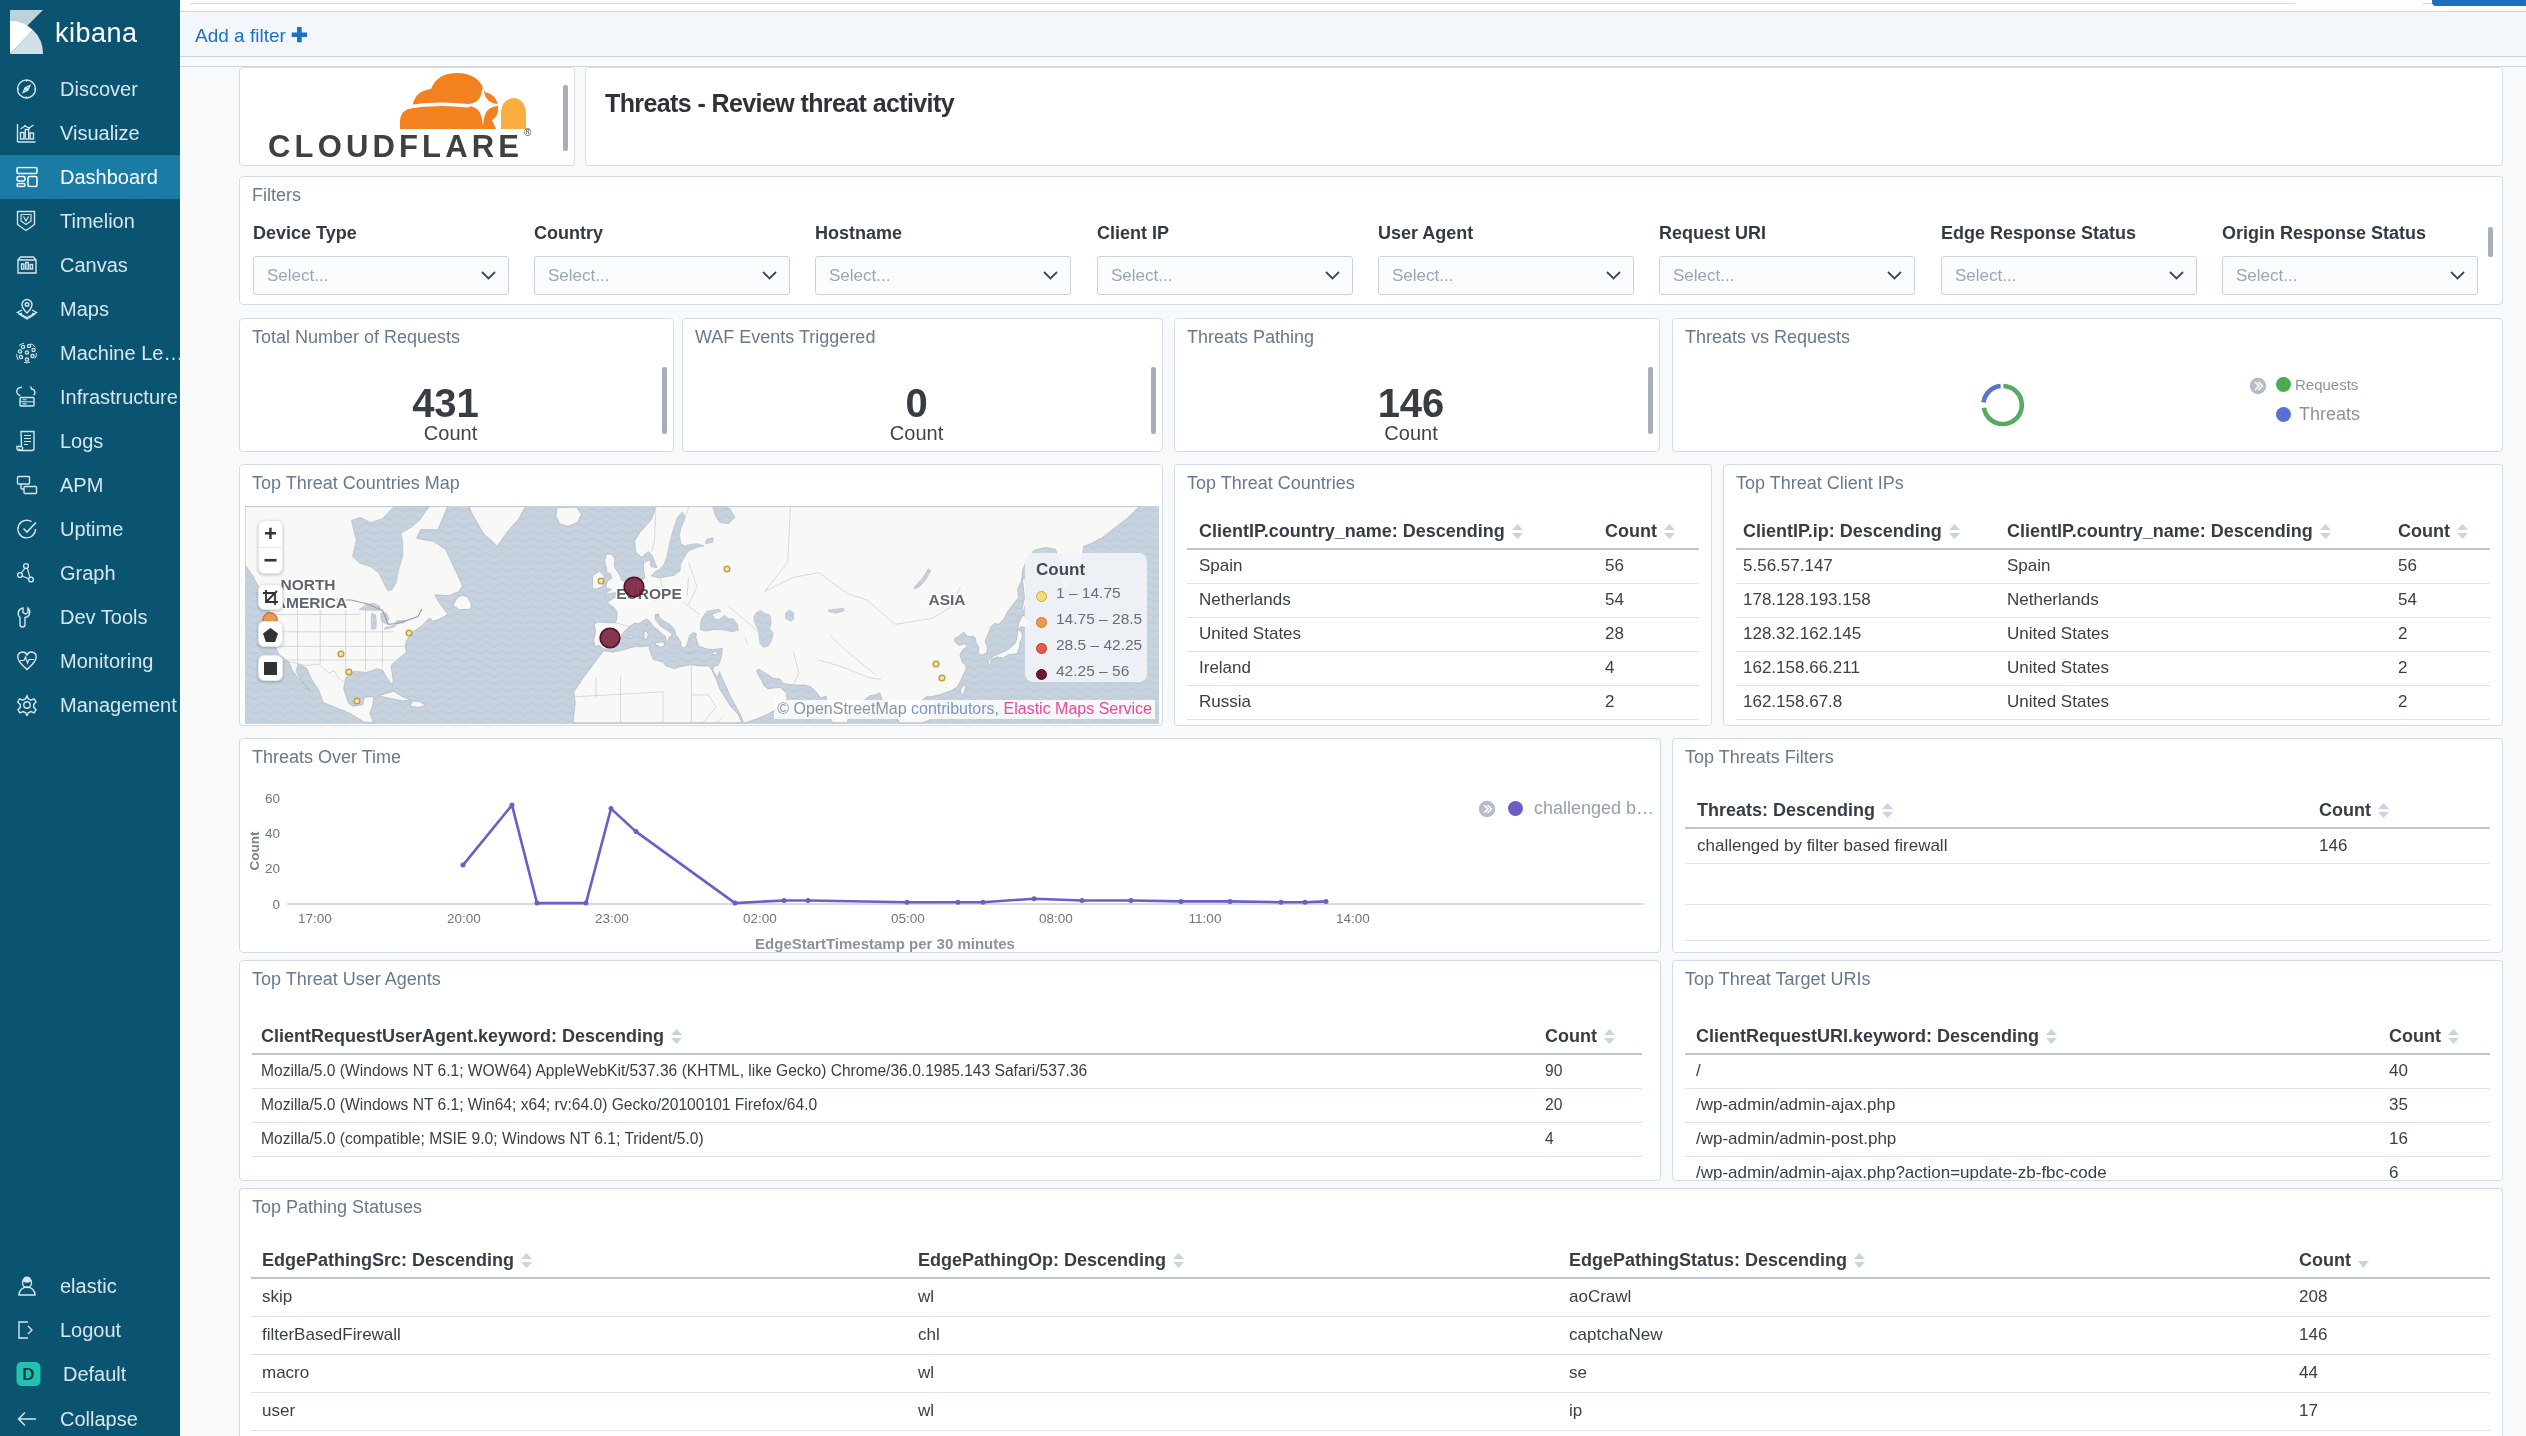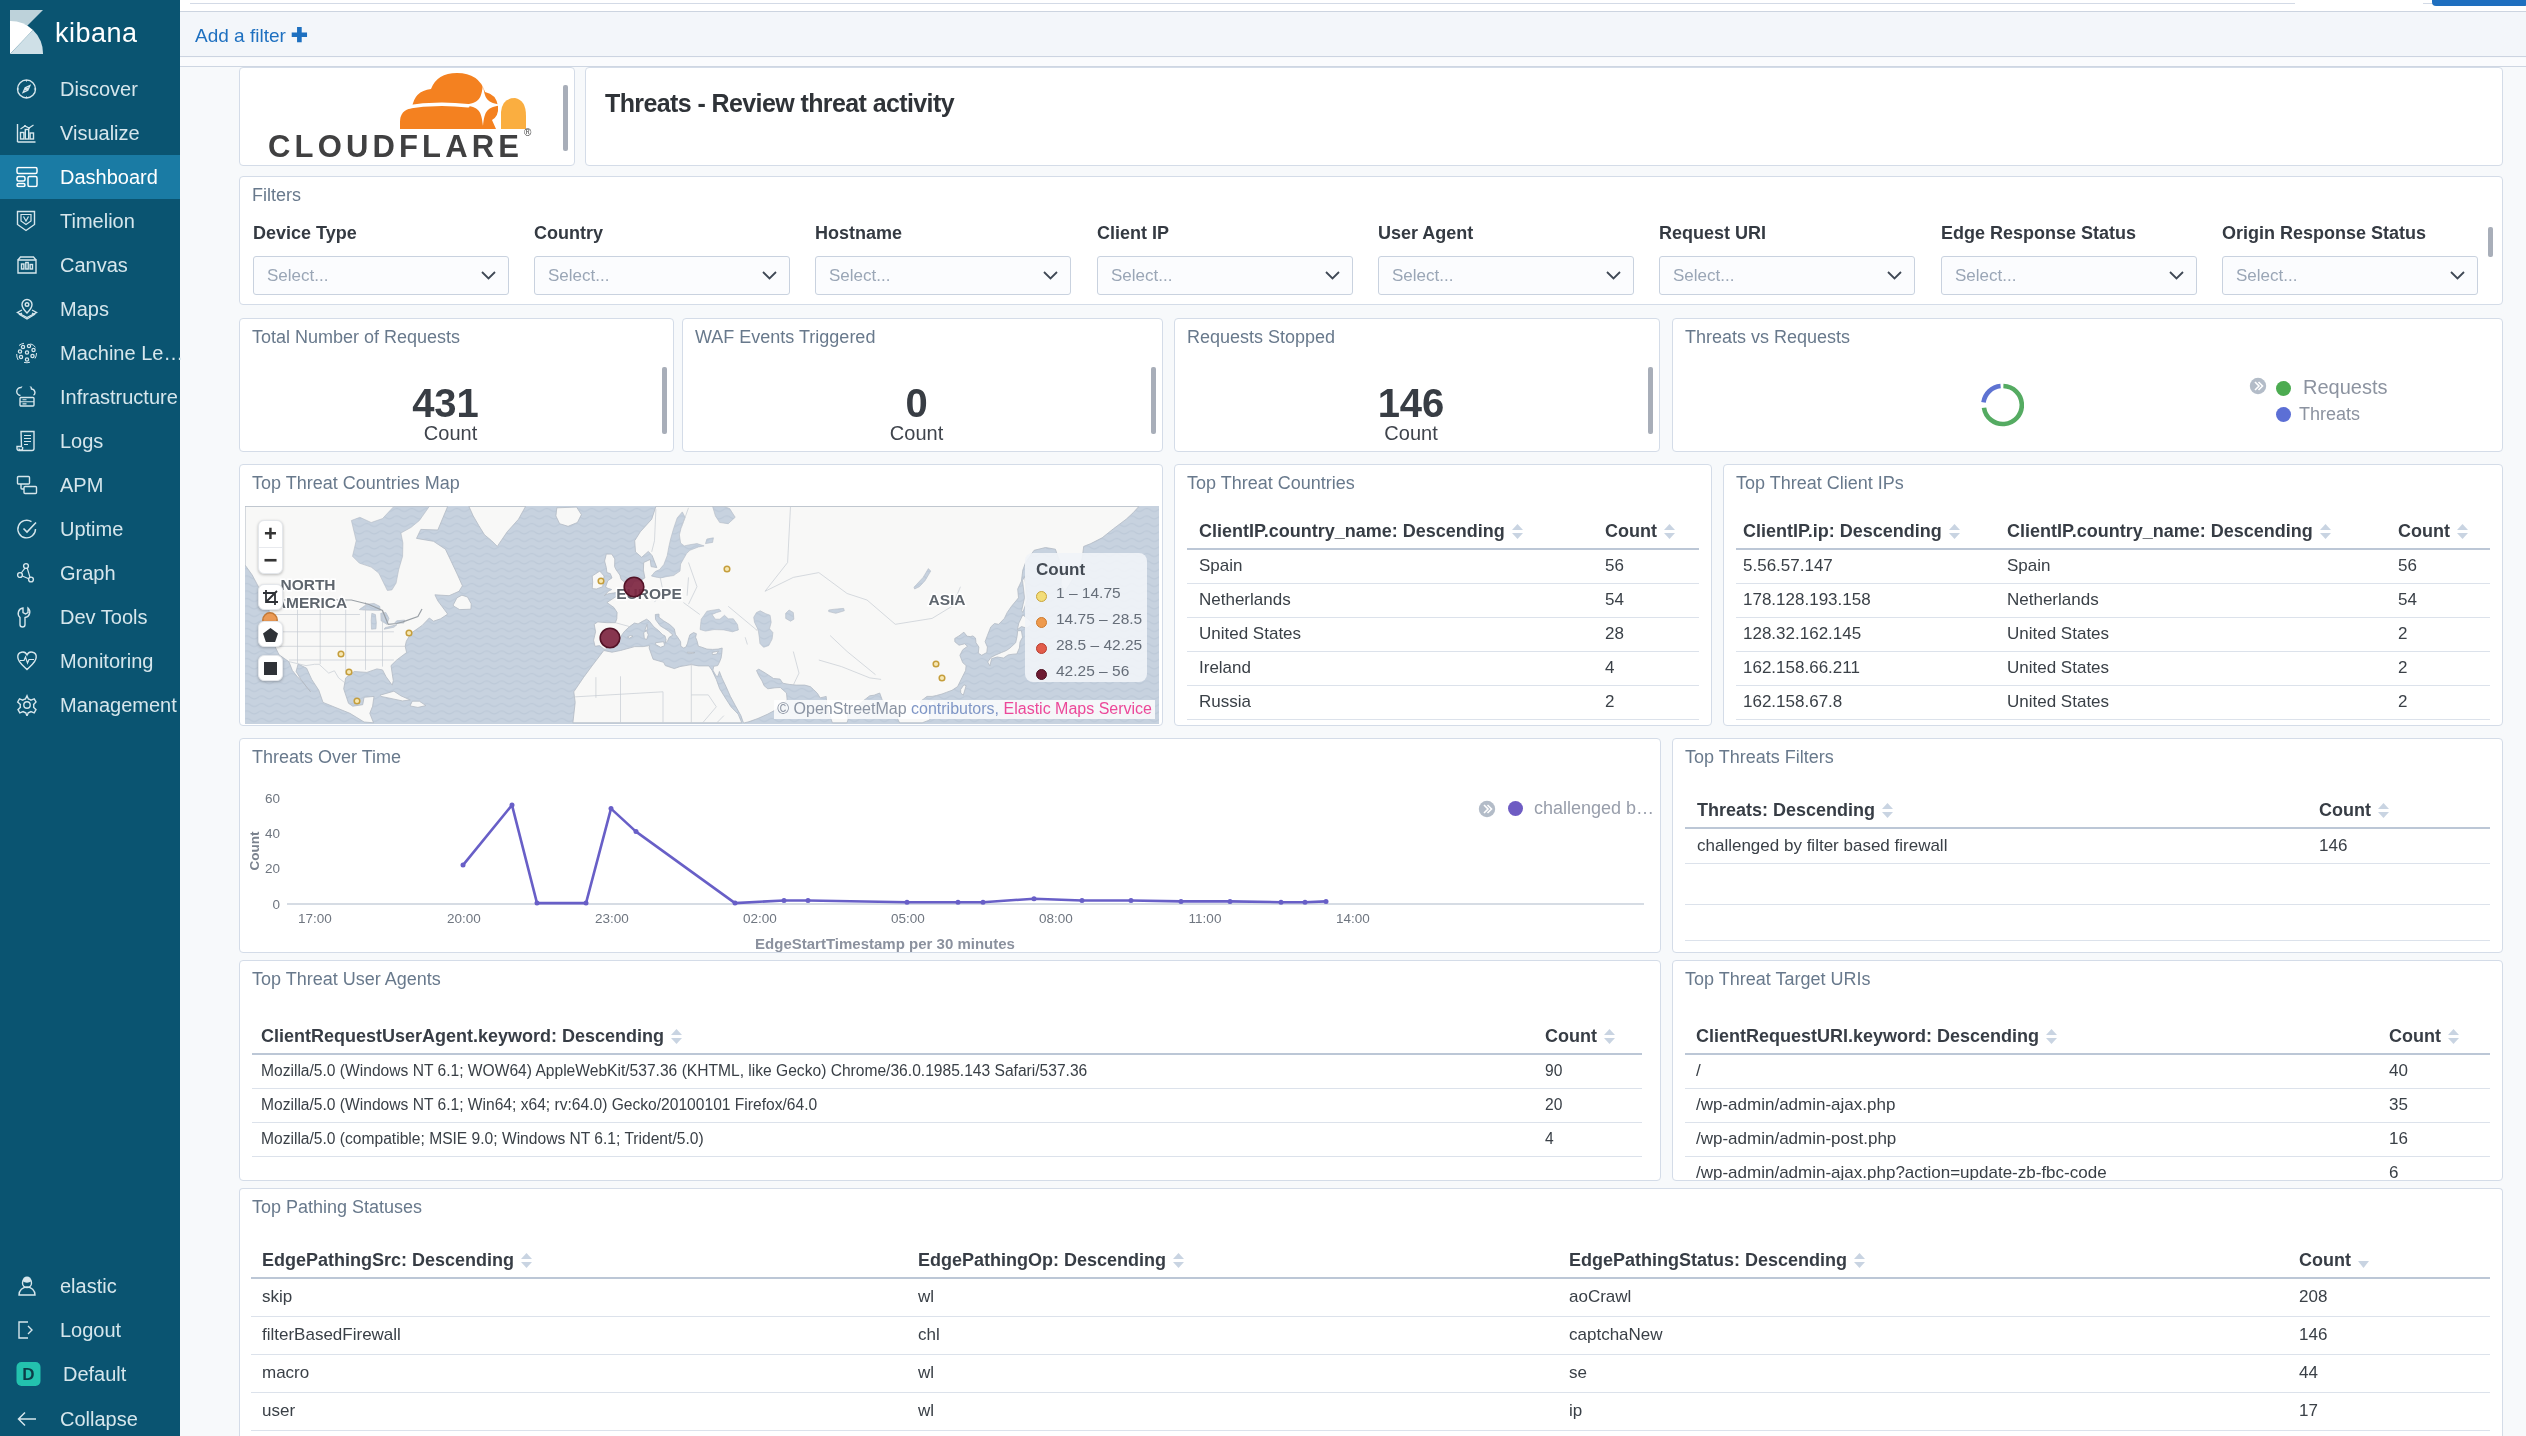--- a/index.html
+++ b/index.html
@@ -322,41 +322,41 @@
   <div class="mcnt" style="top:103px;">Count</div>
   <div class="sbar" style="right:6px; top:48px; height:67px;"></div>
 </div>
 <div class="panel" style="left:682px; top:318px; width:481px; height:134px;">
   <div class="ptitle">WAF Events Triggered</div>
   <div class="mnum" style="top:61px;">0</div>
   <div class="mcnt" style="top:103px;">Count</div>
   <div class="sbar" style="right:6px; top:48px; height:67px;"></div>
 </div>
 <div class="panel" style="left:1174px; top:318px; width:486px; height:134px;">
-  <div class="ptitle">Requests Stopped</div>
+  <div class="ptitle">Threats Pathing</div>
   <div class="mnum" style="top:61px;">146</div>
   <div class="mcnt" style="top:103px;">Count</div>
   <div class="sbar" style="right:6px; top:48px; height:67px;"></div>
 </div>
 <div class="panel" style="left:1672px; top:318px; width:831px; height:134px;">
   <div class="ptitle">Threats vs Requests</div>
   <svg class="abs" style="left:307px; top:64px;" width="44" height="44" viewBox="0 0 44 44">
     <g fill="none" stroke-width="4.6">
       <path d="M 23.4,3.05 A 19,19 0 1 1 4.0,24.7" stroke="#55ab62"></path>
       <path d="M 3.5,19.4 A 19,19 0 0 1 20.6,3.05" stroke="#5e73d2"></path>
     </g>
   </svg>
   <div class="abs" style="left:576px; top:58px;">
     <svg width="18" height="18" viewBox="0 0 18 18">
         <circle cx="9" cy="9" r="8.2" fill="#b3bcc8"></circle>
         <path d="M6,5 l4,4 -4,4 M9.5,5 l4,4 -4,4" stroke="#fff" stroke-width="1.6" fill="none"></path>
       </svg>
   </div>
   <div class="abs" style="left:603px; top:57px; width:220px;">
-    <div style="height:28px;"><span style="display:inline-block;width:15px;height:15px;border-radius:50%;background:#4cab51;vertical-align:-2px;"></span><span style="font-size:20px; color:#8c93a0; margin-left:12px;">Requests</span></div>
+    <div style="height:28px;"><span style="display:inline-block;width:15px;height:15px;border-radius:50%;background:#4cab51;vertical-align:-2px;"></span><span style="font-size:15px; color:#8c93a0; margin-left:4px;">Requests</span></div>
     <div style="height:28px;"><span style="display:inline-block;width:15px;height:15px;border-radius:50%;background:#5c6fd5;vertical-align:-2px;"></span><span style="font-size:18px; color:#8c93a0; margin-left:8px;">Threats</span></div>
   </div>
 </div>
 
 <div class="panel" style="left:239px; top:464px; width:924px; height:262px; overflow:hidden;">
   <div class="ptitle">Top Threat Countries Map</div>
   <svg class="abs" style="left:5px; top:41px;" width="914" height="218" viewBox="0 0 914 218">
     <defs>
       <pattern id="wv" width="15" height="7.5" patternUnits="userSpaceOnUse">
         <path d="M-2,4 q3.75,-3 7.5,0 t7.5,0 t7.5,0" fill="none" stroke="#bac7d6" stroke-width="1" opacity="0.85"></path>

